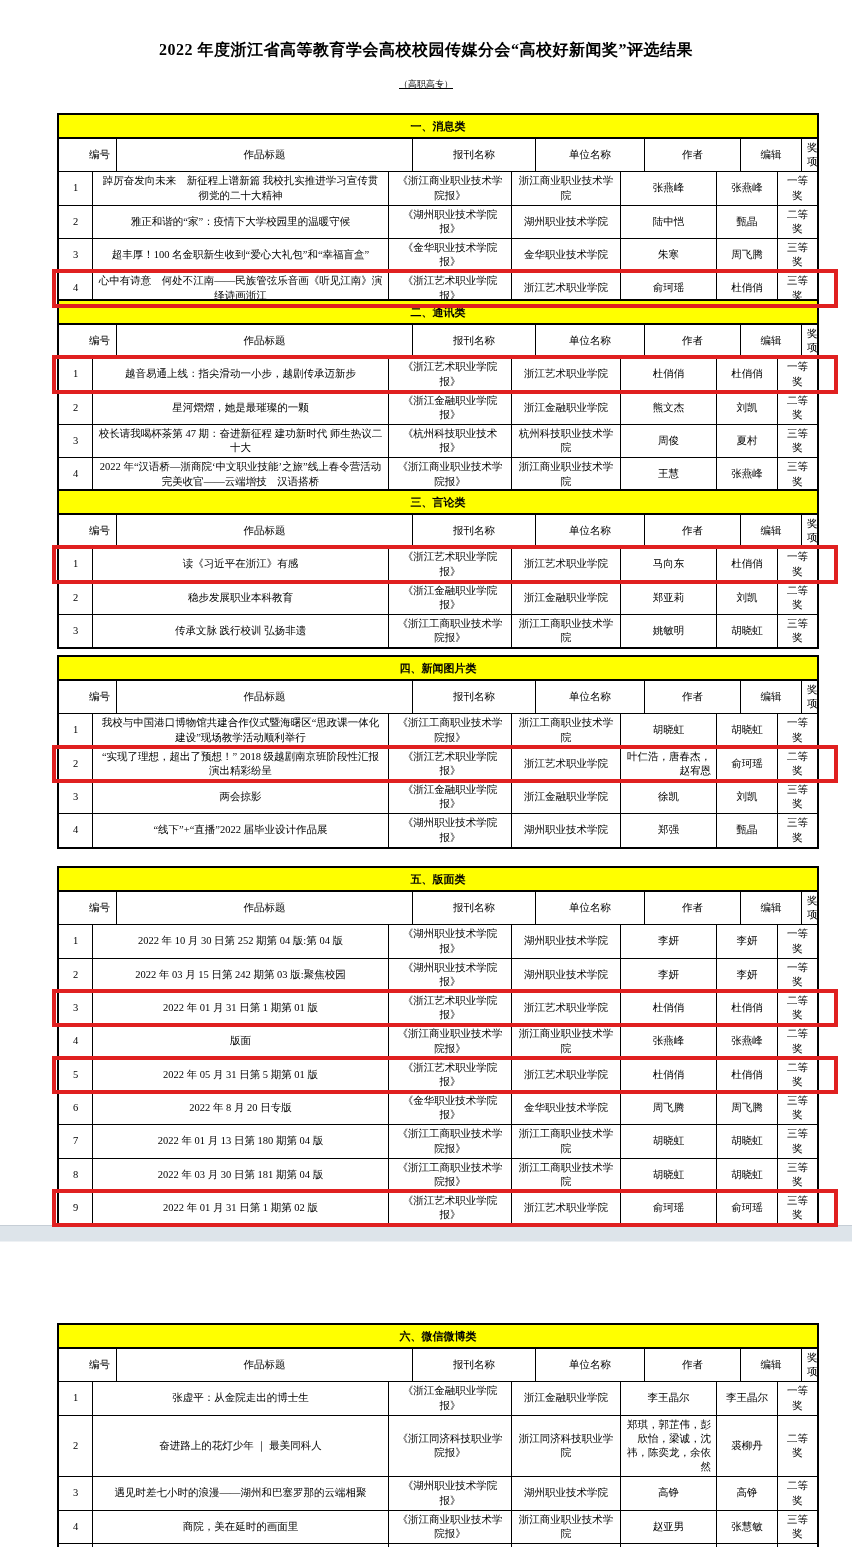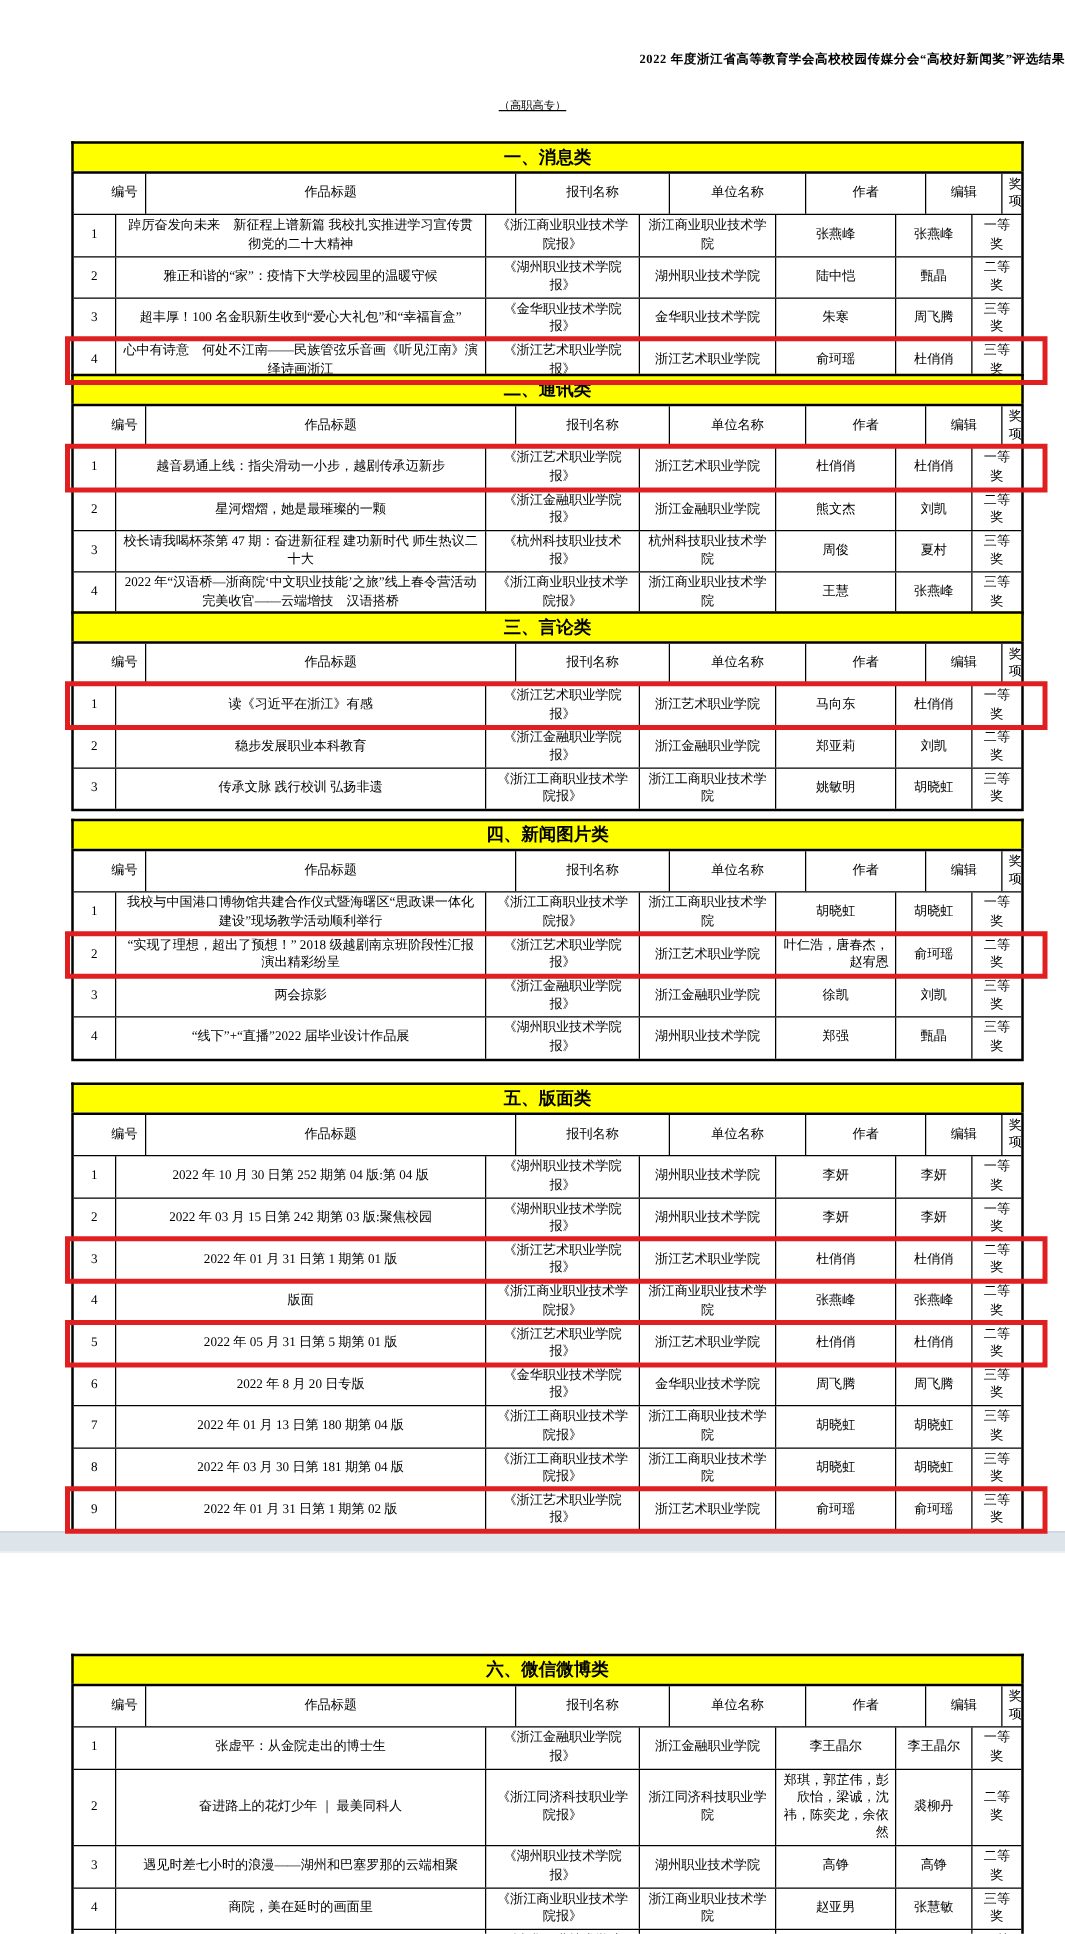--- a/index.html
+++ b/index.html
@@ -4,32 +4,32 @@
 <style>
   * { margin:0; padding:0; box-sizing:border-box; }
   html,body { background:#fff; }
   body {
     width:852px; height:1547px; position:relative; overflow:hidden;
     font-family:"Liberation Serif","DejaVu Serif",serif;
     color:#000;
   }
   .doc-title {
     position:absolute; top:40px; left:0; width:100%;
-    text-align:right; font-size:10px; font-weight:bold; letter-spacing:0.5px;
+    text-align:center; font-size:16px; font-weight:bold; letter-spacing:0.5px;
   }
   .doc-subtitle {
     position:absolute; top:78px; left:0; width:100%;
     text-align:center; font-size:9px;text-decoration:underline;
   }
   .award-section { position:absolute; left:57px; width:762px; }
   .section-title {
     height:24px; background:var(--yellow,#ffff00);
     border:2px solid #000; border-bottom:none;
     display:flex; align-items:center; justify-content:center;
-    font-weight:bold; font-size:14px;
+    font-weight:bold; font-size:11px;
   }
   .tbl { border:2px solid #000; }
   .trow { display:flex; position:relative; min-height:24px; }
   .trow + .trow { border-top:1px solid #000; }
   .hrow { min-height:22px;padding-left:24px; }
   .cell {
     display:flex; align-items:center; justify-content:center;
     text-align:center; padding:2px 5px; font-size:10.5px; line-height:1.35;
   }
   .cell + .cell { border-left:1px solid #000; }

